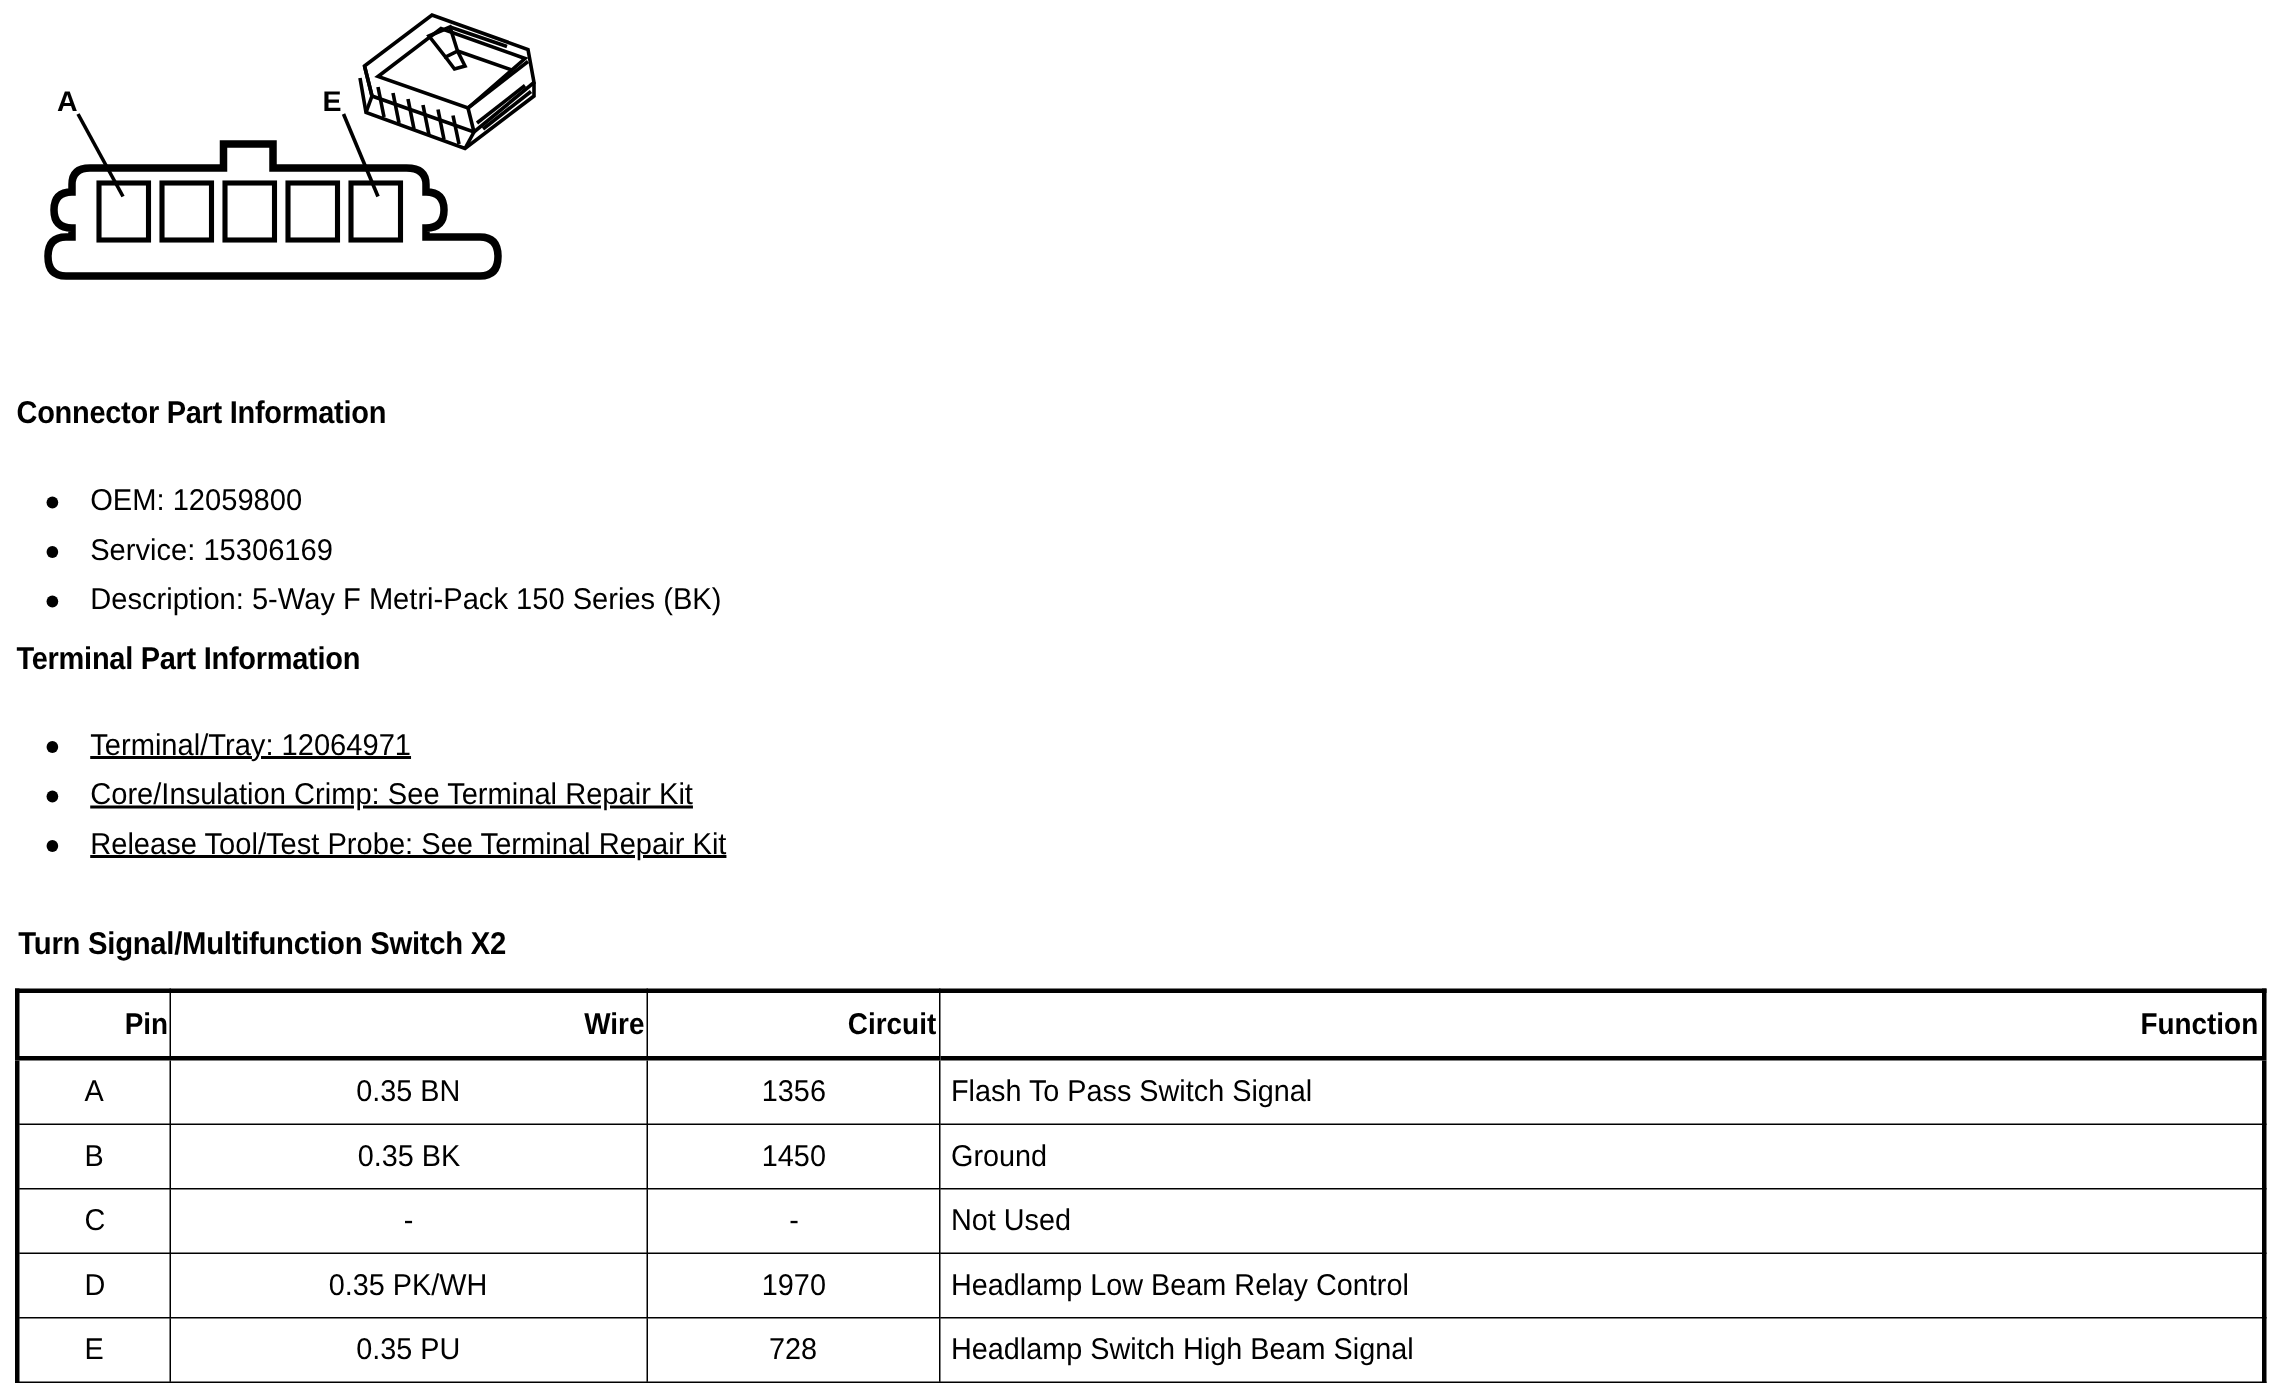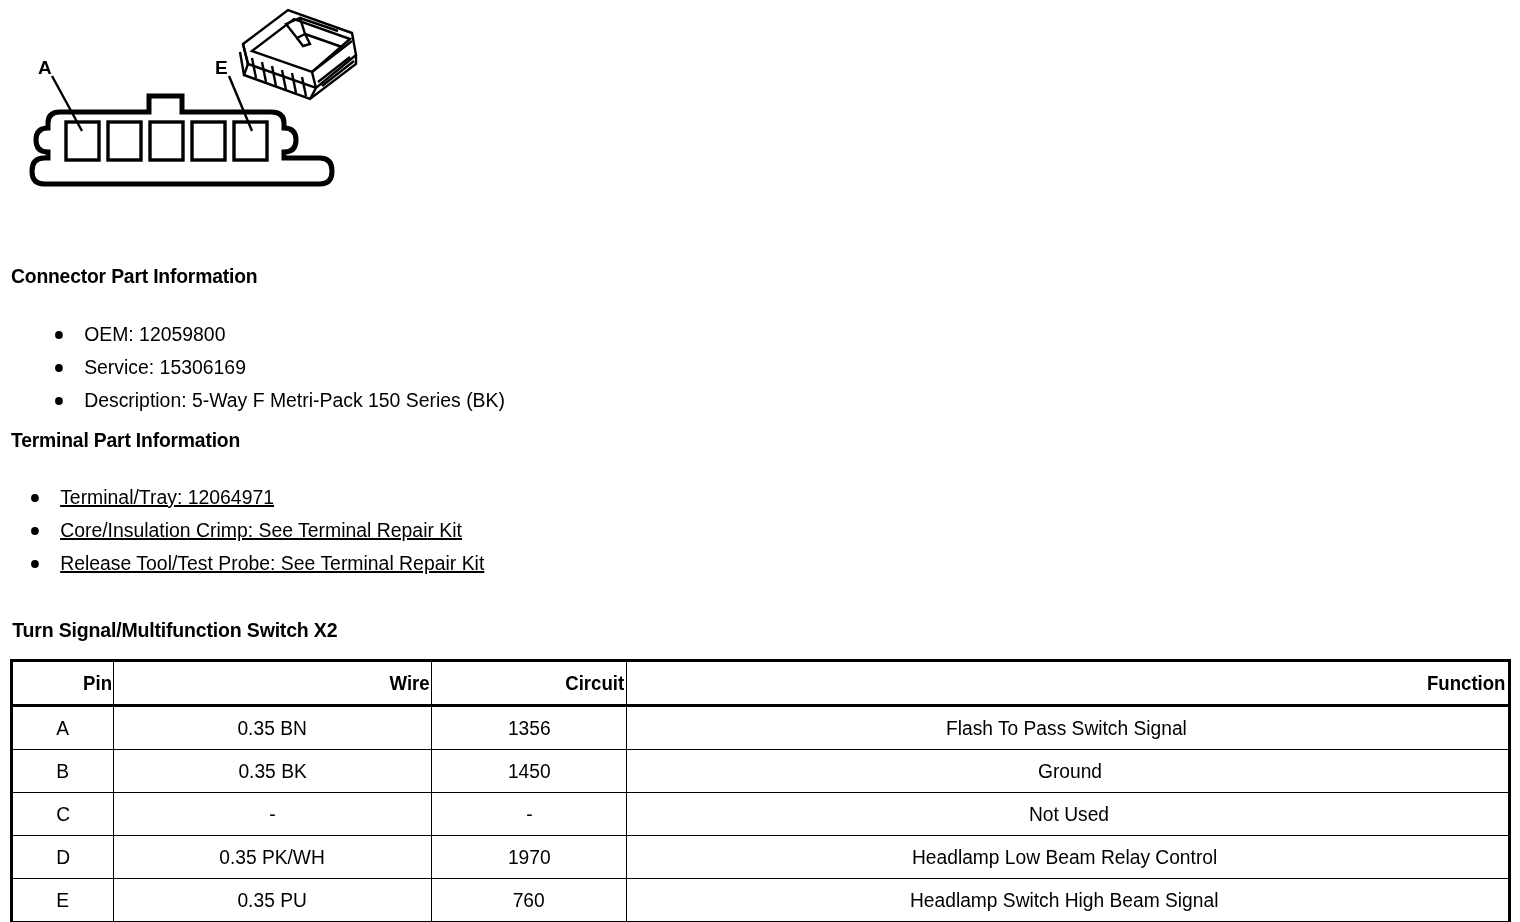--- a/index.html
+++ b/index.html
@@ -42,21 +42,21 @@
   #connector-part-heading { left: 11px; top: 264px; }
   #terminal-part-heading  { left: 11px; top: 428px; }
 
   
   .bullet-list {
     position: absolute;
     list-style: none;
     margin: 0;
     padding: 0;
   }
-  #connector-part-list { left: 0px; top: 318px; margin-left: 24px; }
+  #connector-part-list { left: 0px; top: 318px; }
   #terminal-part-list  { left: 0px; top: 481px; text-decoration: underline; }
 
   .bullet-list li {
     position: relative;
     height: 33px;
     line-height: 33px;
     padding-left: 62px;
     font-size: 20px;
     white-space: nowrap;
     transform: scaleX(0.97);
@@ -122,21 +122,21 @@
     border-bottom: 3px solid #000;
   }
   table.pinout thead th span { display: inline-block; transform: scaleX(0.93); }
 
   table.pinout td.cell-pin,
   table.pinout td.cell-wire,
   table.pinout td.cell-circuit {
     text-align: center;
   }
   table.pinout td.cell-function {
-    text-align: center;
+    text-align: left;
     padding-left: 7px;
   }
   table.pinout td span { display: inline-block; transform: scaleX(0.96); transform-origin: left center;}
   table.pinout td.cell-pin span,
   table.pinout td.cell-wire span,
   table.pinout td.cell-circuit span { transform-origin: center center; }
 </style>
 </head>
 <body>
 
@@ -293,18 +293,18 @@
       </tr>
       <tr>
         <td class="cell-pin"><span>D</span></td>
         <td class="cell-wire"><span>0.35 PK/WH</span></td>
         <td class="cell-circuit"><span>1970</span></td>
         <td class="cell-function"><span>Headlamp Low Beam Relay Control</span></td>
       </tr>
       <tr>
         <td class="cell-pin"><span>E</span></td>
         <td class="cell-wire"><span>0.35 PU</span></td>
-        <td class="cell-circuit"><span>760</span></td>
+        <td class="cell-circuit"><span>728</span></td>
         <td class="cell-function"><span>Headlamp Switch High Beam Signal</span></td>
       </tr>
     </tbody>
   </table>
 </div>
 
 </body></html>

